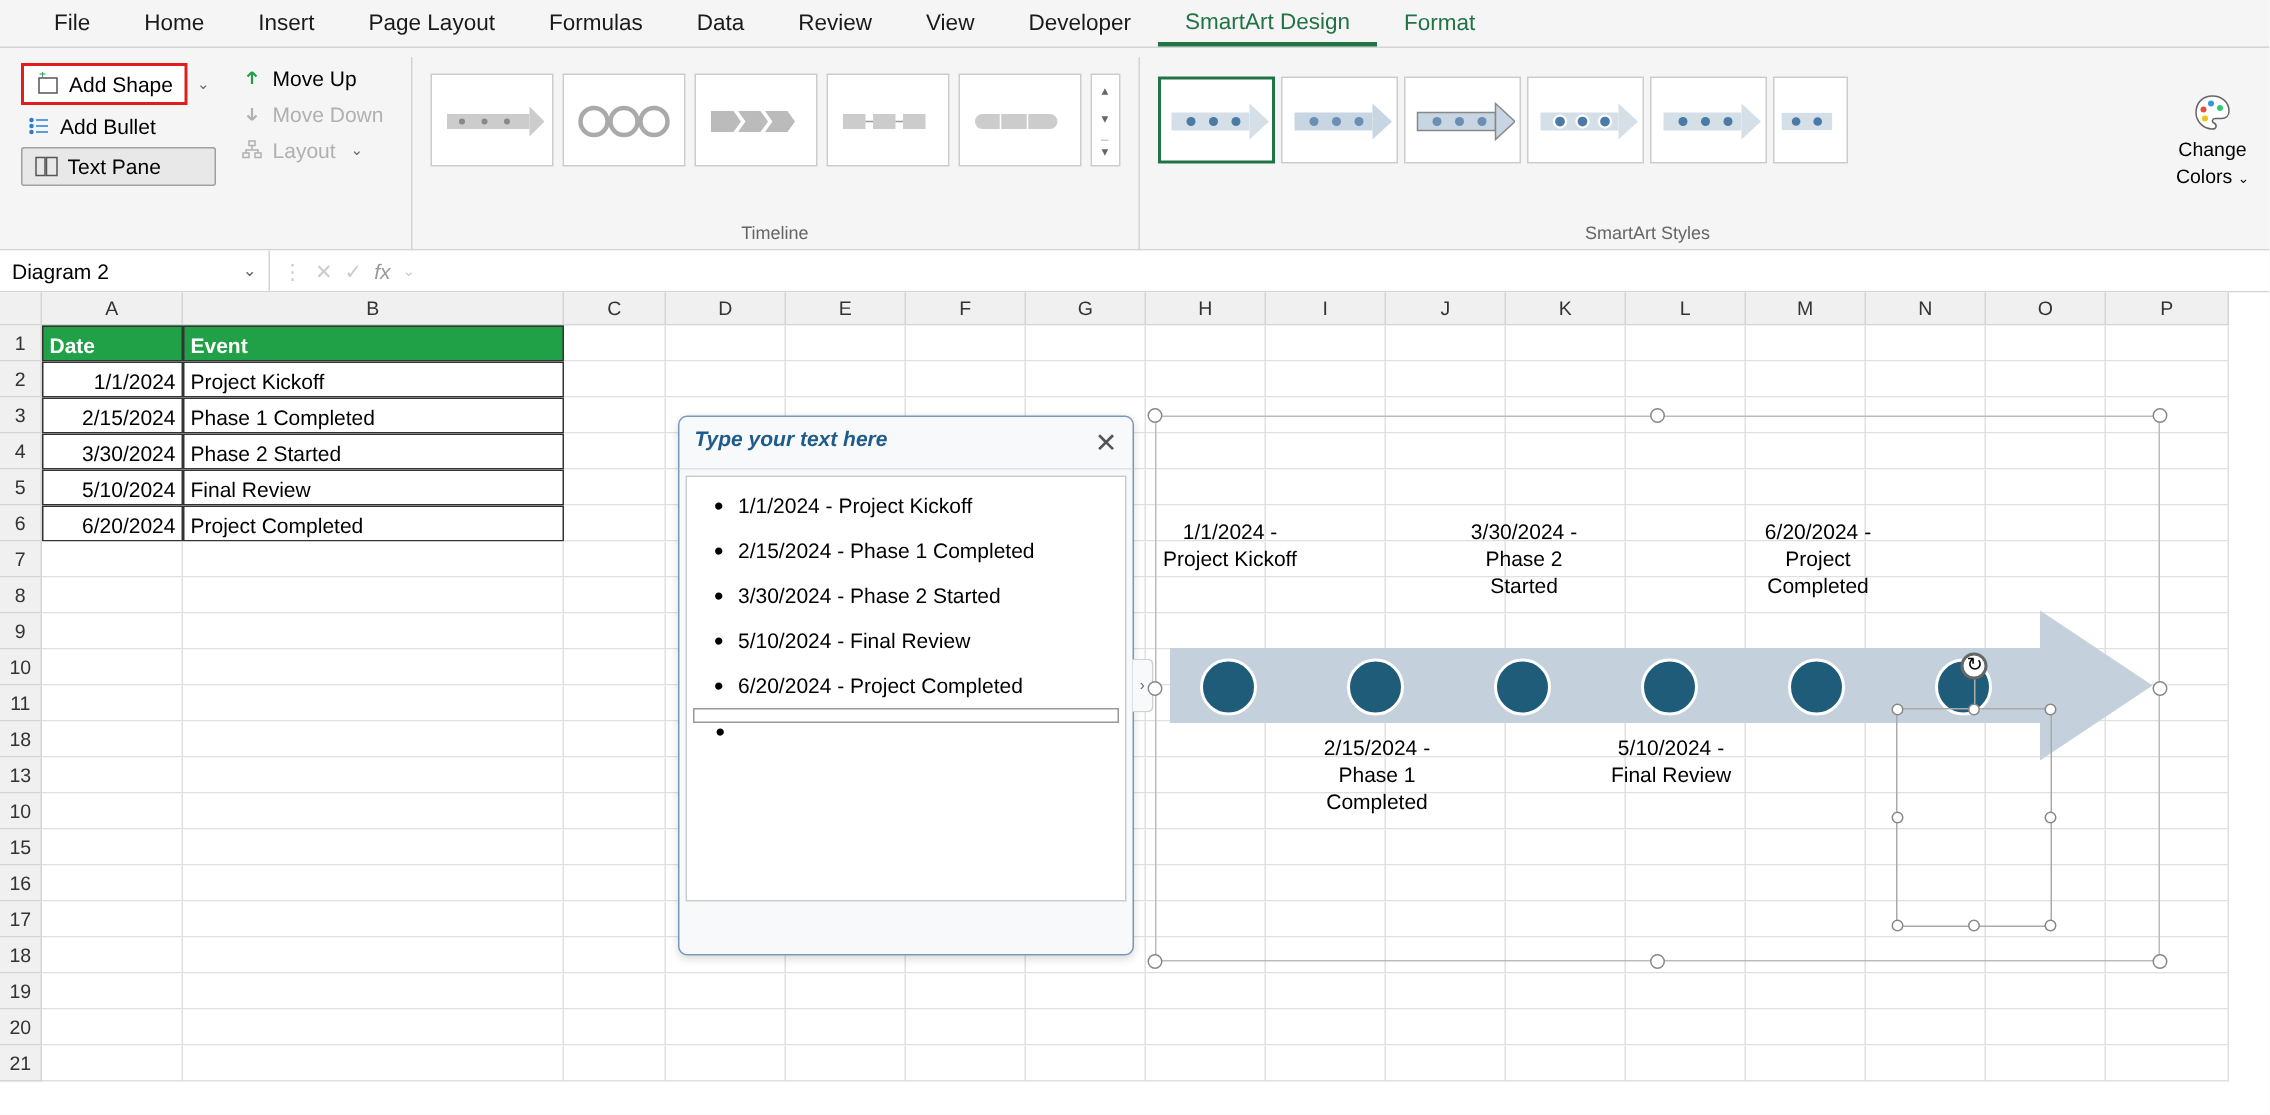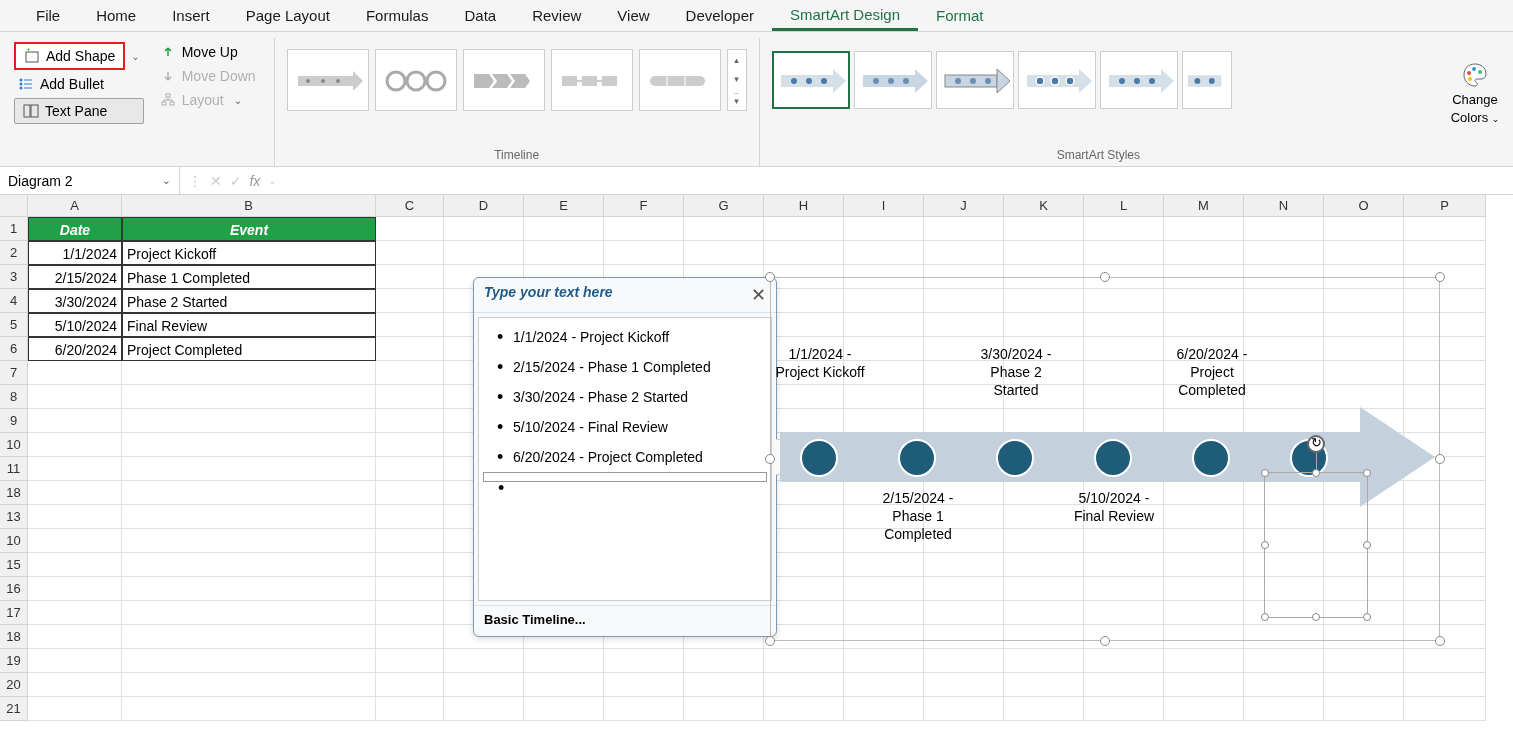--- a/index.html
+++ b/index.html
@@ -51,21 +51,21 @@
 .grid-area { position: relative; background: #fff; }
 .corner { position: absolute; left: 0; top: 0; width: 28px; height: 22px; background: #f0f0f0; border-right: 1px solid #d4d4d4; border-bottom: 1px solid #d4d4d4; }
 .col-headers { position: absolute; left: 28px; top: 0; height: 22px; display: flex; background: #f0f0f0; }
 .col-header { border-right: 1px solid #d4d4d4; border-bottom: 1px solid #d4d4d4; text-align: center; font-size: 13px; line-height: 22px; color: #333; }
 .row-headers { position: absolute; left: 0; top: 22px; width: 28px; }
 .row-header { height: 24px; border-right: 1px solid #d4d4d4; border-bottom: 1px solid #d4d4d4; text-align: center; font-size: 13px; line-height: 24px; color: #333; background: #f0f0f0; }
 
 
 .cells { position: absolute; left: 28px; top: 22px; }
 .cell { position: absolute; border-right: 1px solid #e0e0e0; border-bottom: 1px solid #e0e0e0; padding: 2px 4px; font-size: 14px; line-height: 20px; background: #fff;}
-.cell.header-cell { background: #21a147; color: #fff; font-weight: bold; text-align: center; border: 1px solid #333; font-style: italic; }
+.cell.header-cell { background: #21a147; color: #fff; font-weight: bold; border: 1px solid #333; }
 .cell.data-cell { border: 1px solid #333; }
 
 
 .text-pane { position: absolute; width: 304px; border: 1px solid #7a99b8; border-radius: 6px; background: #f7f9fb; box-shadow: 0 2px 6px rgba(0,0,0,0.15); }
 .text-pane-header { display: flex; justify-content: space-between; padding: 6px 10px; border-bottom: 1px solid #dbe3ec; }
 .text-pane-title { color: #1f5c8b; font-weight: 600; font-size: 14px; font-style: italic; }
 .text-pane-close { font-size: 18px; color: #555; cursor: pointer; }
 .text-pane-list { padding: 4px; }
 .text-pane-item { padding: 4px 6px 4px 30px; position: relative; font-size: 14px; line-height: 22px; }
 .text-pane-item::before { content: '•'; position: absolute; left: 14px; font-size: 18px; }
@@ -695,34 +695,33 @@
       <div class="cell" style="left: 816px; top: 480px; width: 80px; height: 24px;"></div>
       <div class="cell" style="left: 896px; top: 480px; width: 80px; height: 24px;"></div>
       <div class="cell" style="left: 976px; top: 480px; width: 80px; height: 24px;"></div>
       <div class="cell" style="left: 1056px; top: 480px; width: 80px; height: 24px;"></div>
       <div class="cell" style="left: 1136px; top: 480px; width: 80px; height: 24px;"></div>
       <div class="cell" style="left: 1216px; top: 480px; width: 80px; height: 24px;"></div>
       <div class="cell" style="left: 1296px; top: 480px; width: 80px; height: 24px;"></div>
       <div class="cell" style="left: 1376px; top: 480px; width: 82px; height: 24px;"></div>
     </div>
 
-  <div class="text-pane" style="left:473px;top:82px;height:360px;">
+  <div class="text-pane" style="left:452px;top:82px;height:360px;">
     <div class="text-pane-header">
       <span class="text-pane-title">Type your text here</span>
       <span class="text-pane-close">✕</span>
     </div>
     <div class="text-pane-list" style="background:#fff;margin:4px;border:1px solid #ccc;height:284px;">
       <div class="text-pane-item">1/1/2024 - Project Kickoff</div>
       <div class="text-pane-item">2/15/2024 - Phase 1 Completed</div>
       <div class="text-pane-item">3/30/2024 - Phase 2 Started</div>
       <div class="text-pane-item">5/10/2024 - Final Review</div>
       <div class="text-pane-item">6/20/2024 - Project Completed</div>
       <div class="text-pane-item editing"></div>
     </div>
-    <div class="text-pane-footer">Basic Timeline...</div>
     <div class="text-pane-expander">›</div>
   </div>
 
   <div class="timeline-wrap" style="left:770px;top:82px;width:670px;height:364px;">
     <div class="timeline-border"></div>
 
     <div class="sel-handle" style="left:-5px;top:-5px;"></div>
     <div class="sel-handle" style="left:50%;top:-5px;margin-left:-5px;"></div>
     <div class="sel-handle" style="right:-5px;top:-5px;"></div>
     <div class="sel-handle" style="left:-5px;top:50%;margin-top:-5px;"></div>

